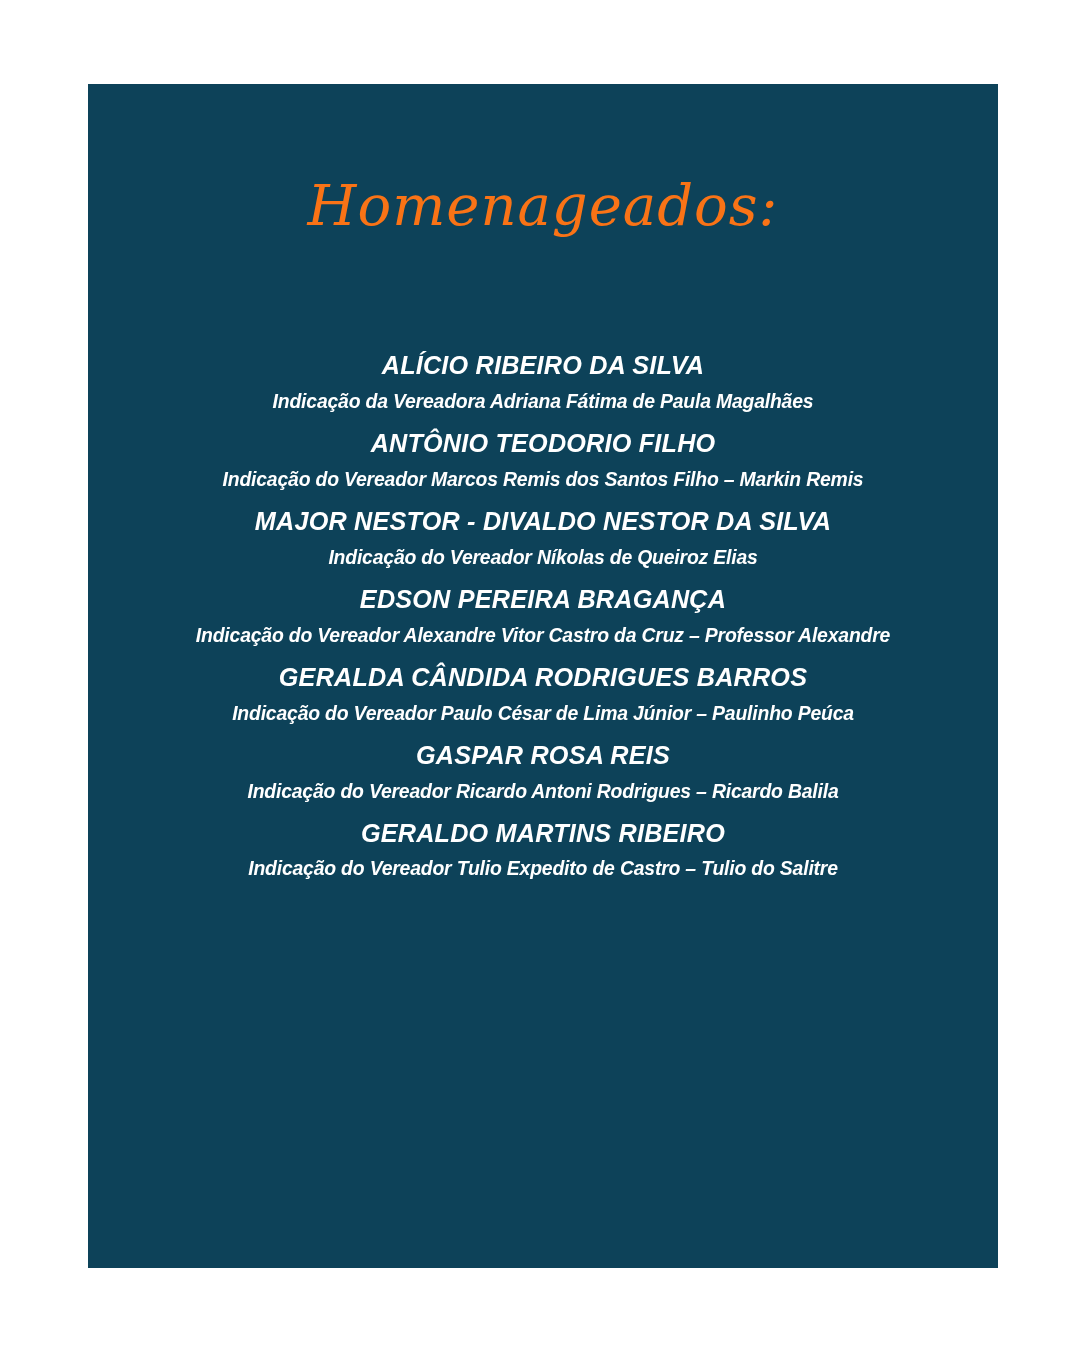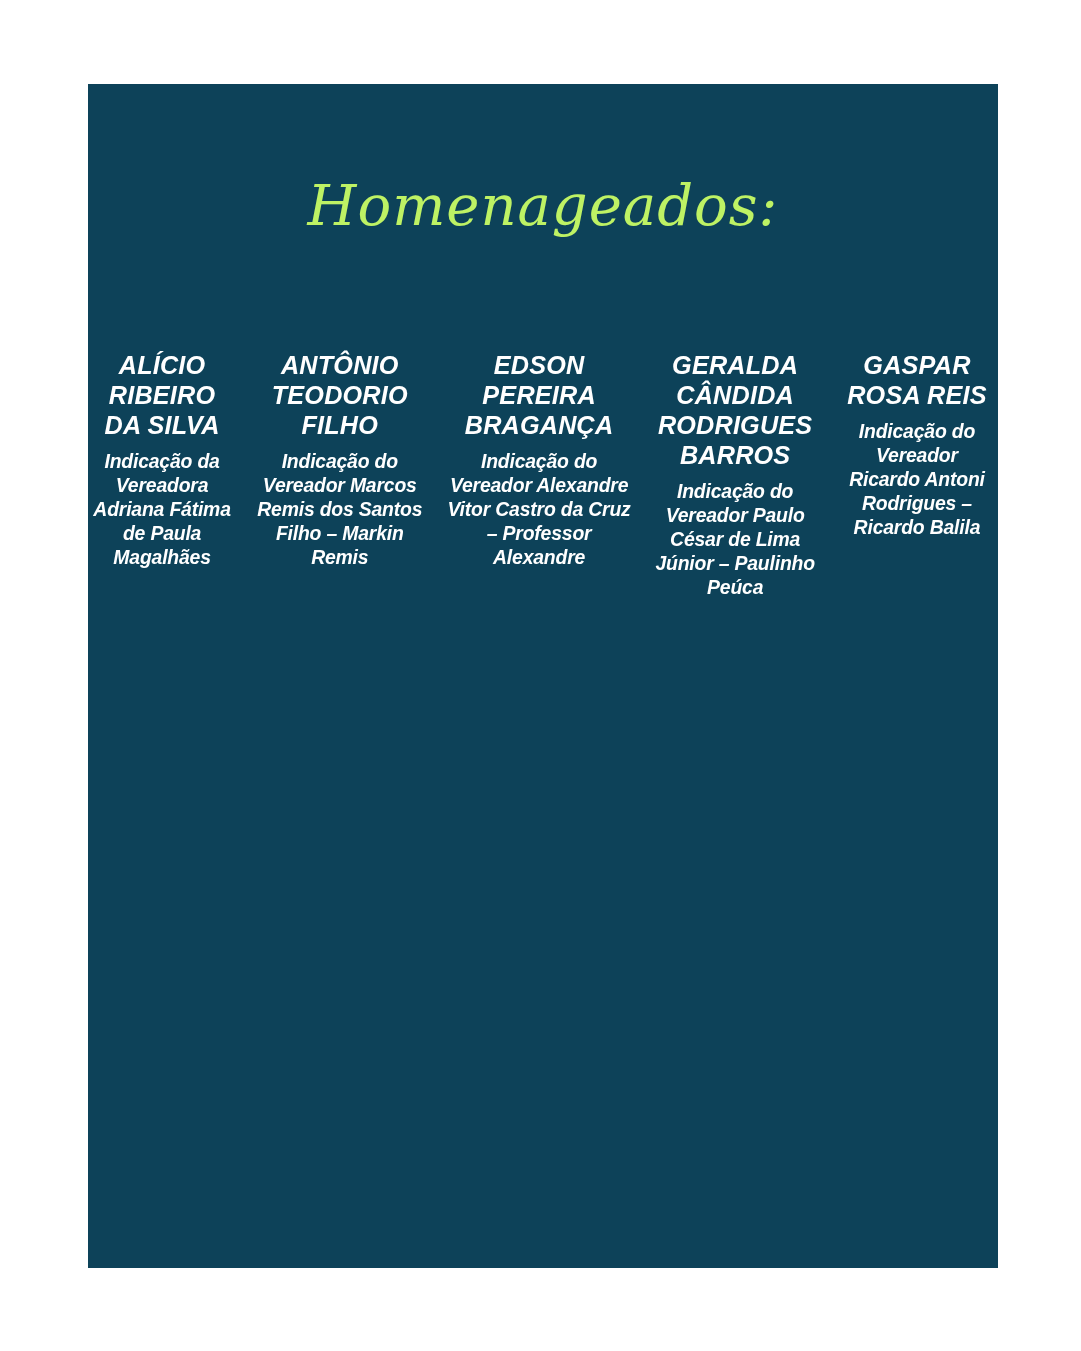--- a/index.html
+++ b/index.html
@@ -27,26 +27,26 @@
   .title {
     font-family: "DejaVu Serif", serif;
     font-style: italic;
     font-weight: 400;
     font-size: 56px;
     line-height: 1.2;
     text-align: center;
     margin: 0;
     padding-top: 88px;
     letter-spacing: 1px;
-    color: #bef264;
+    color: #f97316;
   }
   .honoree-list {
     margin-top: 112px;
     display: flex;
-    flex-direction: row;
+    flex-direction: column;
     gap: 16px;
   }
   .honoree {
     text-align: center;
   }
   .honoree .name {
     font-weight: bold;
     font-style: italic;
     font-size: 26px;
     line-height: 1.15;
@@ -76,32 +76,40 @@
     <div class="honoree">
       <div class="name">ALÍCIO RIBEIRO DA SILVA</div>
       <div class="indication">Indicação da Vereadora Adriana Fátima de Paula Magalhães</div>
     </div>
 
     <div class="honoree">
       <div class="name">ANTÔNIO TEODORIO FILHO</div>
       <div class="indication">Indicação do Vereador Marcos Remis dos Santos Filho – Markin Remis</div>
     </div>
 
+    <div class="honoree">
+      <div class="name">MAJOR NESTOR - DIVALDO NESTOR DA SILVA</div>
+      <div class="indication">Indicação do Vereador Níkolas de Queiroz Elias</div>
+    </div>
 
     <div class="honoree">
       <div class="name">EDSON PEREIRA BRAGANÇA</div>
       <div class="indication">Indicação do Vereador Alexandre Vitor Castro da Cruz – Professor Alexandre</div>
     </div>
 
 
     <div class="honoree">
       <div class="name">GERALDA CÂNDIDA RODRIGUES BARROS</div>
       <div class="indication">Indicação do Vereador Paulo César de Lima Júnior – Paulinho Peúca</div>
     </div>
 
     <div class="honoree">
       <div class="name">GASPAR ROSA REIS</div>
       <div class="indication">Indicação do Vereador Ricardo Antoni Rodrigues – Ricardo Balila</div>
     </div>
 
+    <div class="honoree">
+      <div class="name">GERALDO MARTINS RIBEIRO</div>
+      <div class="indication">Indicação do Vereador Tulio Expedito de Castro – Tulio do Salitre</div>
+    </div>
 
   </div>
 </div>
 
 </body></html>

